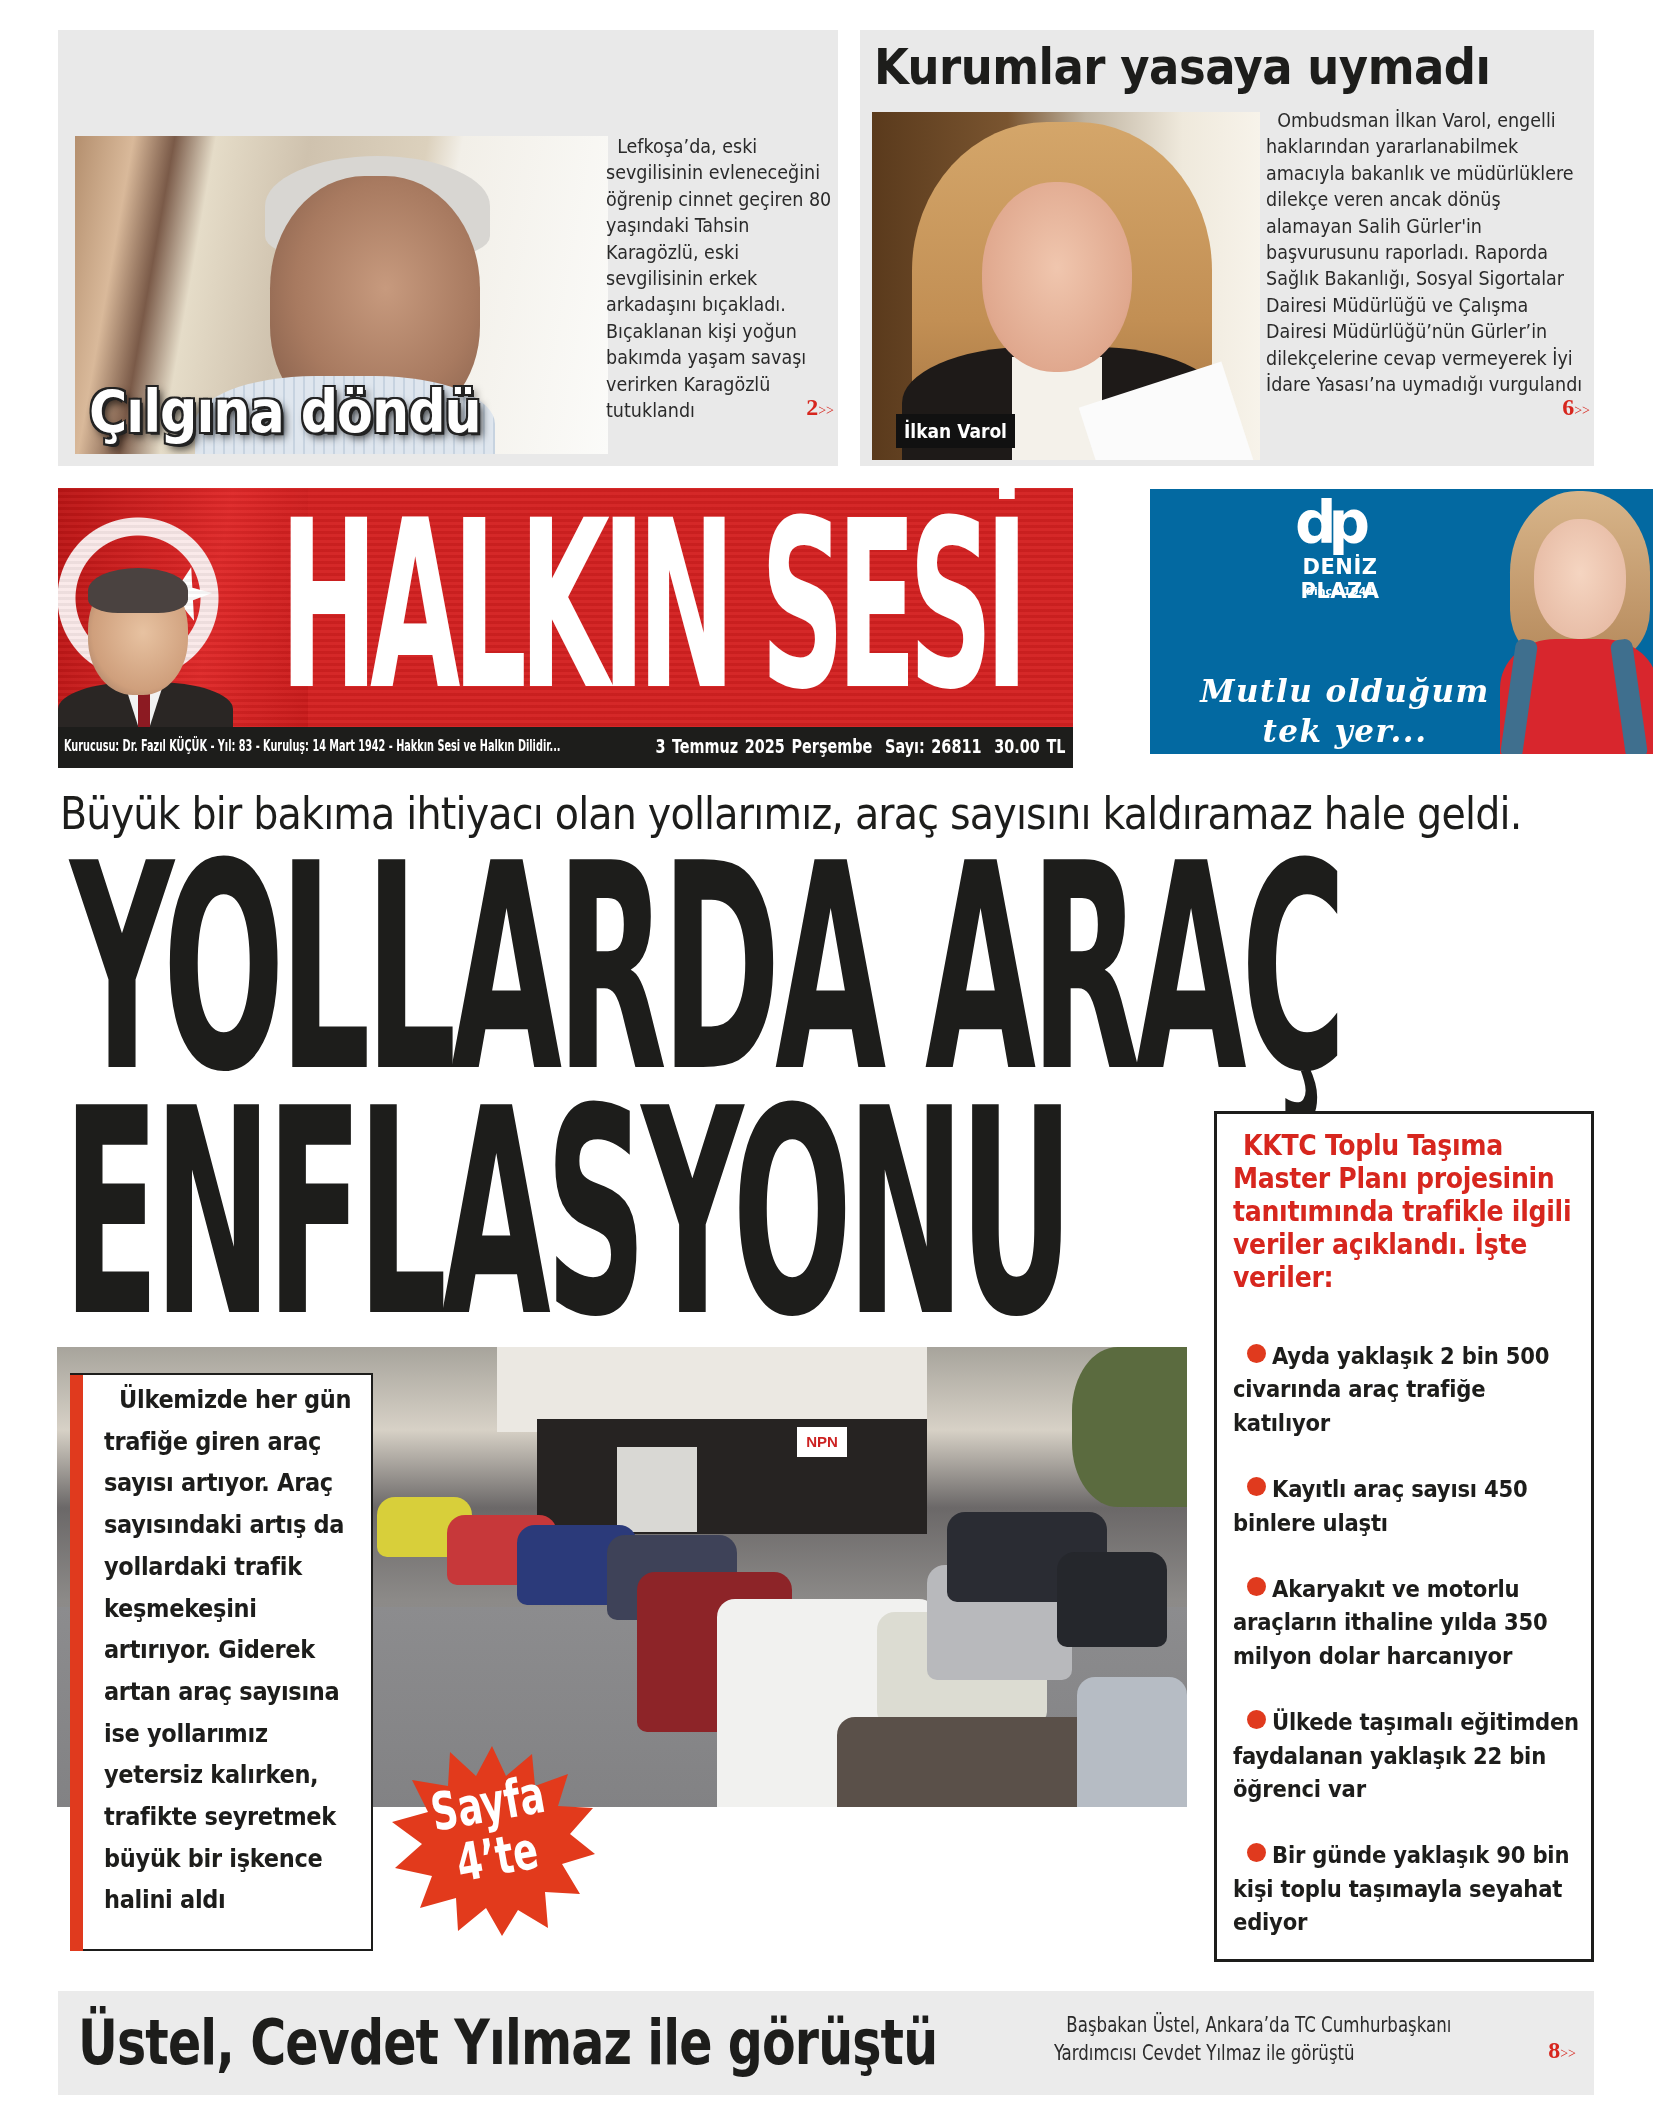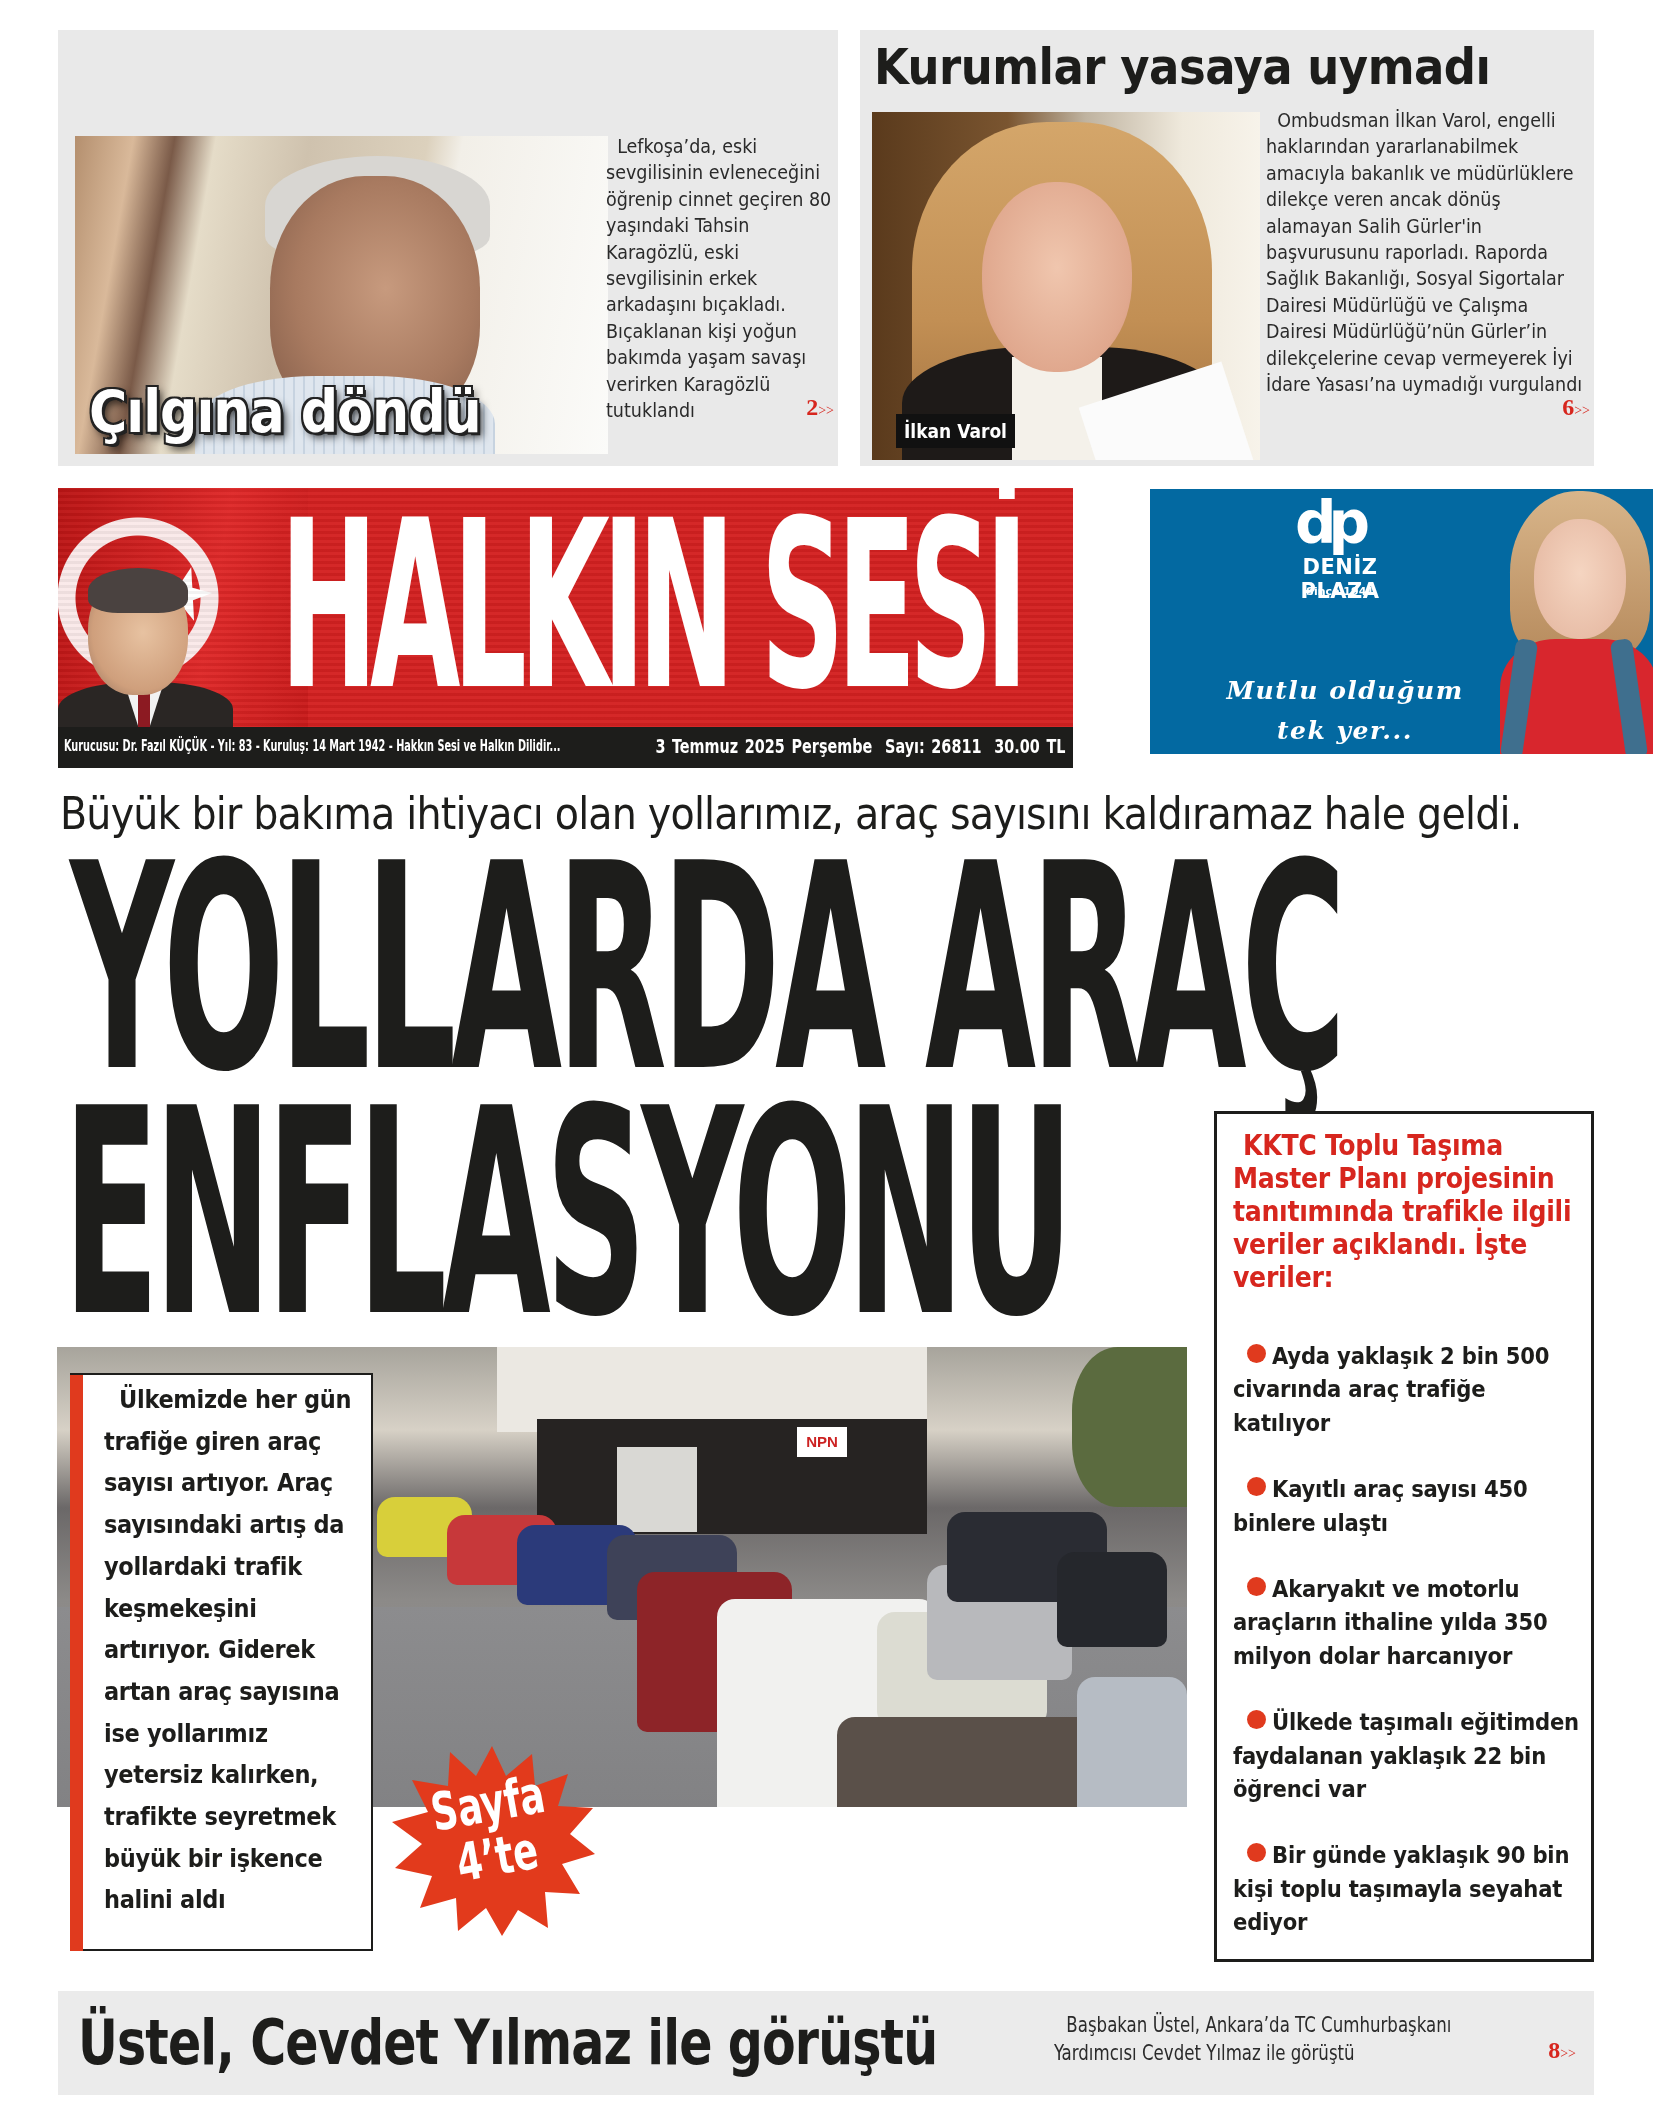--- a/index.html
+++ b/index.html
@@ -73,21 +73,21 @@
   #ad .logo-mark { position: absolute; left: 145px; top: 8px; width: 80px; height: 55px; color: #fff; font-family: "DejaVu Sans", sans-serif;
     font-size: 58px; line-height: 52px; font-weight: bold; letter-spacing: -8px; }
   #ad .brand { position: absolute; left: 110px; top: 66px; width: 160px; text-align: center; color: #fff; font-family: "DejaVu Sans", sans-serif;
     font-weight: bold; font-size: 21px; letter-spacing: 0.5px; }
   #ad .since { position: absolute; left: 110px; top: 96px; width: 160px; text-align: center; color: #fff; font-family: "DejaVu Sans", sans-serif;
     font-weight: bold; font-size: 11px; }
   #ad .band { position: absolute; left: 0; top: 131px; width: 390px; height: 40px; background: #ffffff; }
   #ad .band span { position: absolute; left: 12px; top: 2px; color: #d71f26; font-family: "DejaVu Sans", sans-serif; font-weight: bold;
     font-size: 27px; letter-spacing: 1px; }
   #ad .tagline { position: absolute; left: 30px; top: 182px; width: 330px; text-align: center; color: #fff;
-    font-family: "DejaVu Serif", serif; font-style: italic; font-weight: bold; font-size: 25px; line-height: 40px; letter-spacing: 1.5px; }
+    font-family: "DejaVu Serif", serif; font-style: italic; font-weight: bold; font-size: 31px; line-height: 40px; letter-spacing: 1.5px; }
   #ad .girl { position: absolute; left: 340px; top: 0; width: 168px; height: 282px; }
   #ad .girl .hair { position: absolute; left: 20px; top: 2px; width: 140px; height: 170px; border-radius: 48% 48% 30% 30%; background: linear-gradient(180deg, #d8b58a, #b68a5c); }
   #ad .girl .face { position: absolute; left: 44px; top: 30px; width: 92px; height: 120px; border-radius: 48%; background: radial-gradient(ellipse at 50% 45%, #f5d5c1, #e3b49d); }
   #ad .girl .shirt { position: absolute; left: 10px; top: 150px; width: 158px; height: 140px; border-radius: 35% 35% 0 0; background: #d8262d; }
   #ad .girl .strap { position: absolute; left: 18px; top: 150px; width: 22px; height: 120px; background: #3f6f8e; transform: rotate(8deg); border-radius: 8px; }
   #ad .girl .strap2 { position: absolute; left: 128px; top: 150px; width: 22px; height: 120px; background: #3f6f8e; transform: rotate(-8deg); border-radius: 8px; }
 
   
   #kicker { left: 60px; top: 786px; width: 1540px; font-family: "DejaVu Sans Condensed", "DejaVu Sans", sans-serif; font-size: 44px;
     line-height: 56px; color: #1d1d1b; white-space: nowrap; letter-spacing: -0.8px; }

